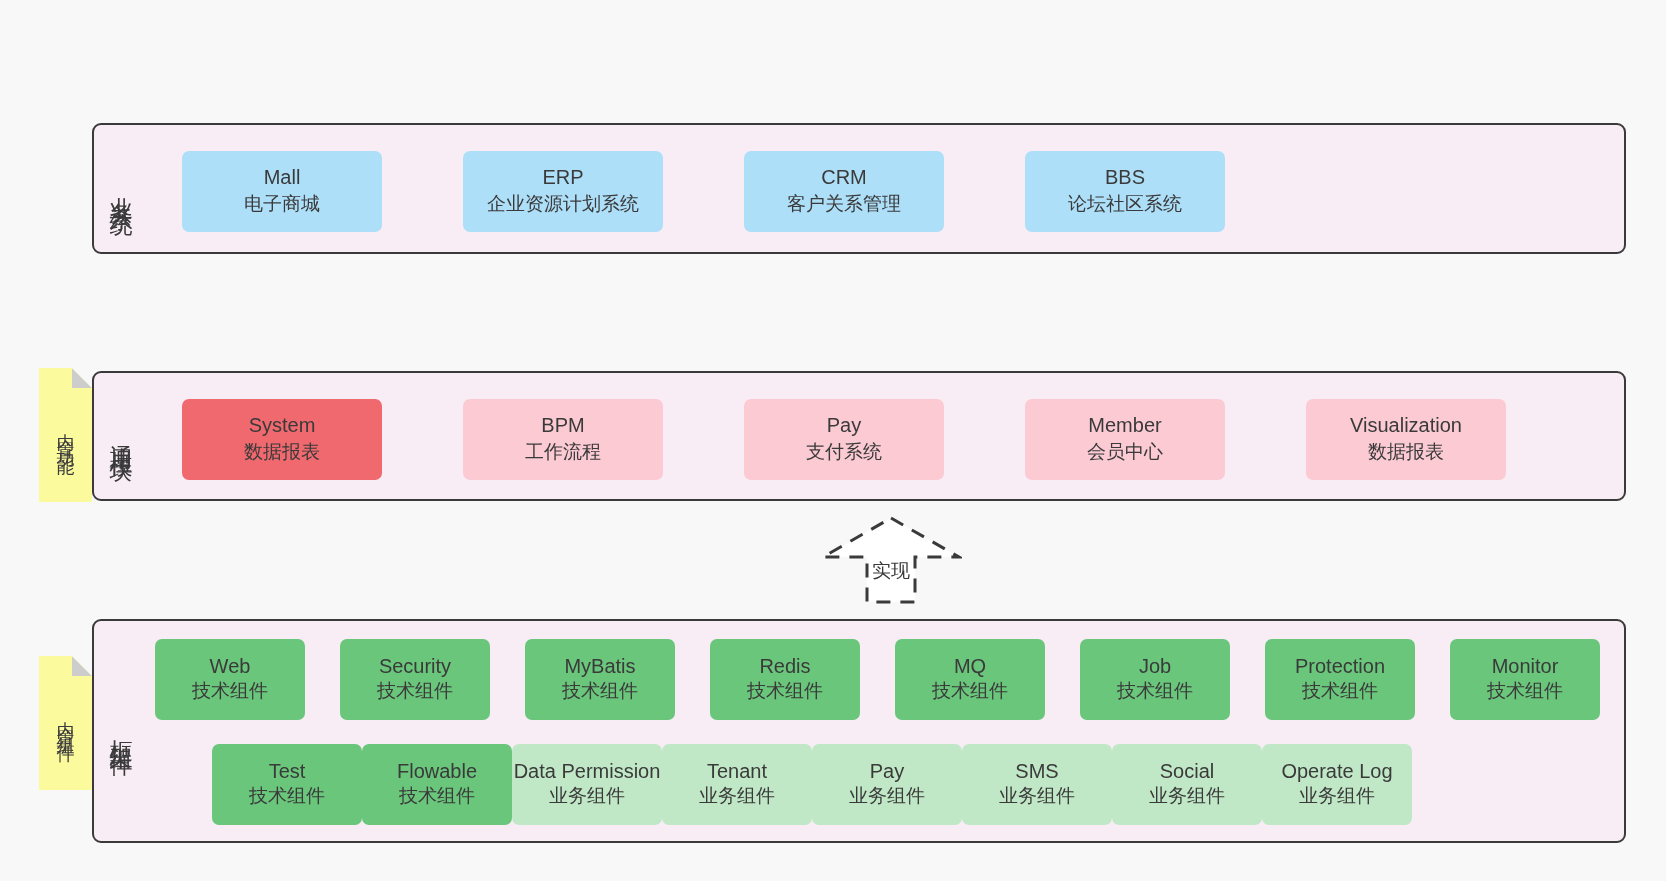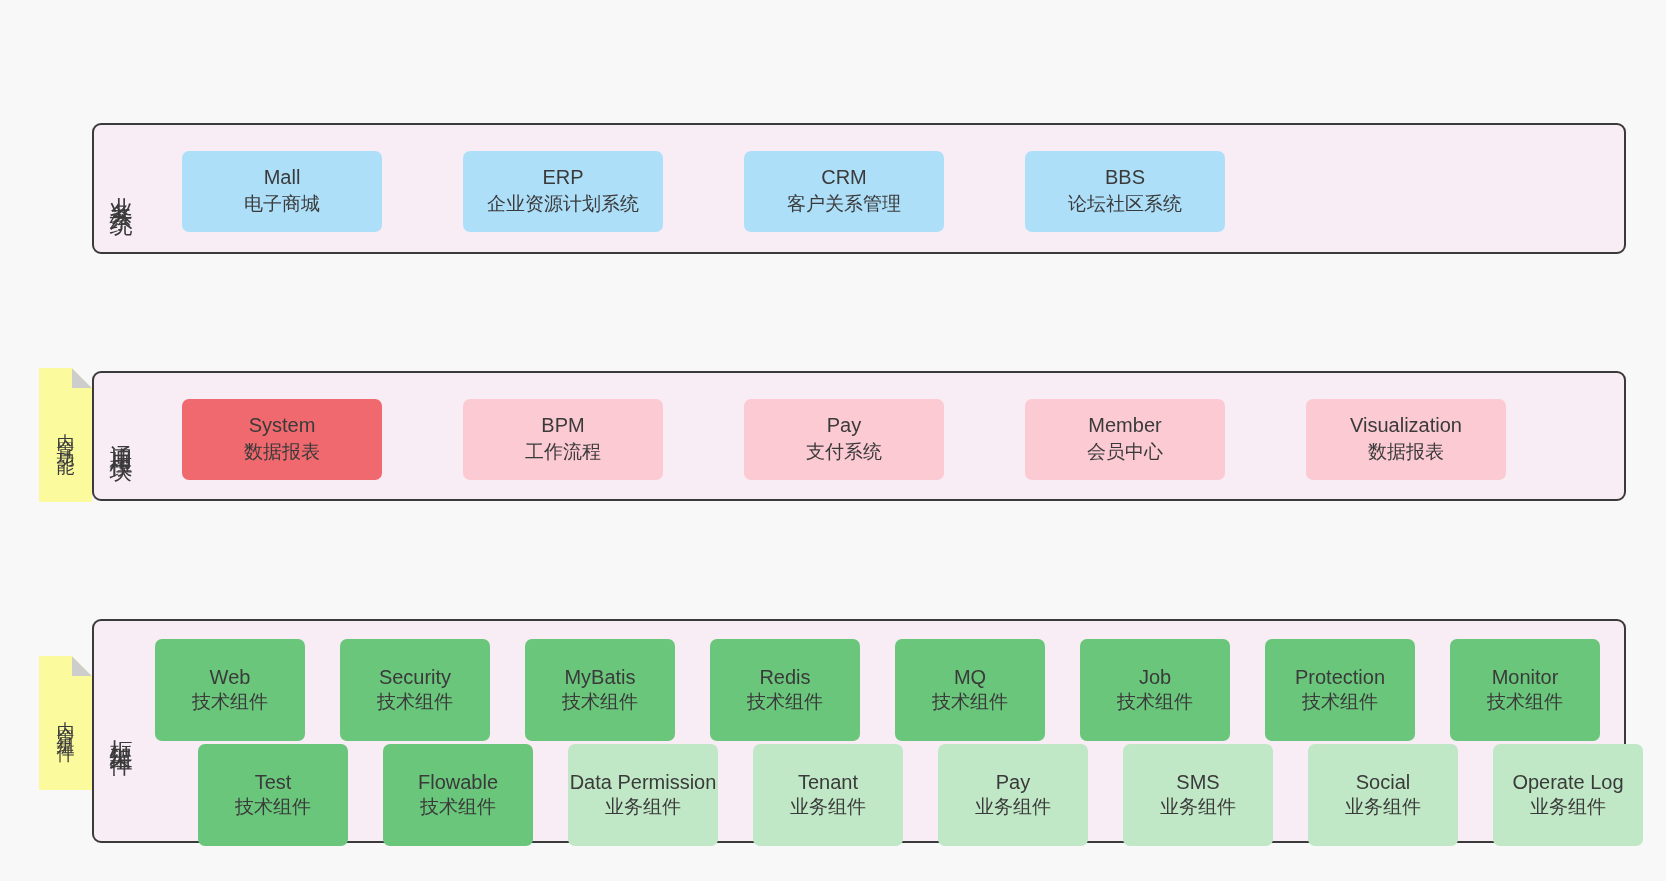--- a/index.html
+++ b/index.html
@@ -31,29 +31,29 @@
   }
   .layer-label span{
     writing-mode:vertical-rl;text-orientation:upright;
     font-size:23px;letter-spacing:5px;color:#3a3a3a;
   }
 
   
   .row{position:absolute;display:flex;}
   .row6{left:76px;top:26px;gap:81px;margin-left:12px;}
   .row8a{left:61px;top:18px;gap:35px;}
-  .row8b{left:56px;top:123px;gap:35px;padding-left:48px;}
+  .row8b{left:70px;top:123px;padding-left:48px;}
 
   .box{
     border-radius:7px;
     display:flex;flex-direction:column;align-items:center;justify-content:center;
     text-align:center;color:#3a3a3a;
   }
   .row6 .box{width:200px;height:81px;line-height:1.45;}
-  .row8a .box,.row8b .box{width:150px;height:102px;line-height:1.34;}
+  .row8a .box,.row8b .box{width:150px;height:81px;line-height:1.34;}
   .box .t{font-size:20px;}
   .box .s{font-size:19px;font-family:Liberation Mono, monospace;}
 
   .blue{background:var(--blue,#aedff9);}
   .red{background:var(--red,#f0696e);}
   .pink{background:var(--pink,#fbcad3);}
   .green{background:var(--green,#69c67b);}
   .lightgreen{background:var(--lightgreen,#c0e8c6);}
 
   
@@ -143,20 +143,26 @@
         <div class="t">Member</div>
         <div class="s">会员中心</div>
       </div>
       <div class="box pink">
         <div class="t">Visualization</div>
         <div class="s">数据报表</div>
       </div>
     </div>
   </div>
 
+  <div class="arrow arrow-2">
+    <svg viewBox="0 0 142 90">
+      <polygon points="71,3 139,42 95,42 95,87 47,87 47,42 3,42" fill="#ffffff" stroke="#3a3a3a" stroke-width="3" stroke-dasharray="14 10"></polygon>
+    </svg>
+    <div class="arrow-label"><i>实现</i></div>
+  </div>
 
   <div class="note note-2">
     <div class="fold"></div>
     <span>内置组件</span>
   </div>
 
   <div class="layer layer-3">
     <div class="layer-label">
       <span>框架组件</span>
     </div>

